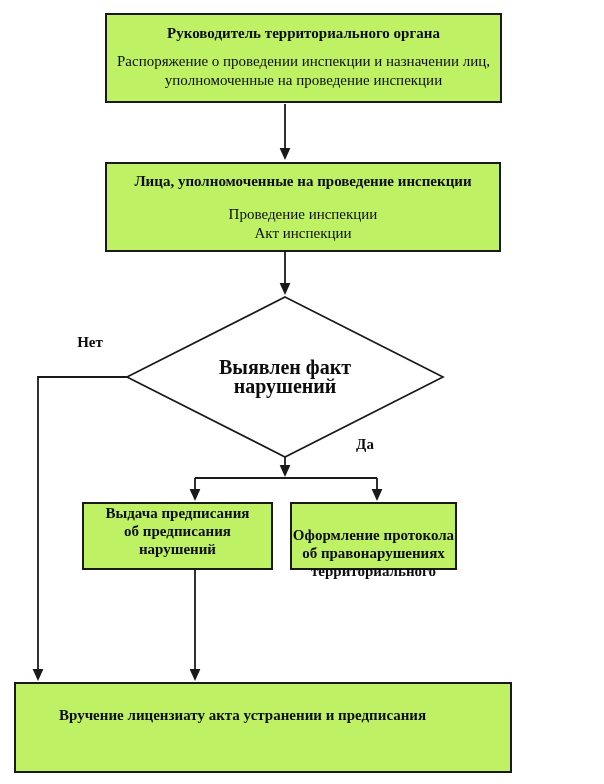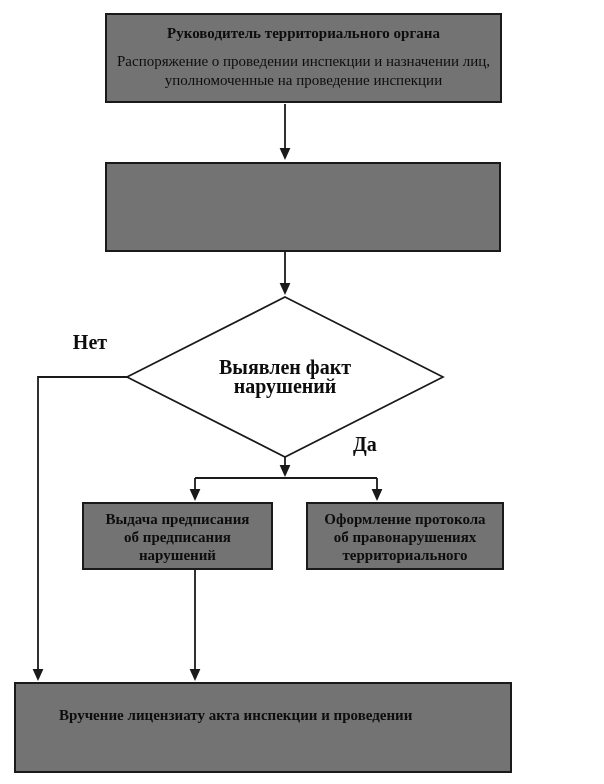--- a/index.html
+++ b/index.html
@@ -17,53 +17,53 @@
     background: #ffffff;
     overflow: hidden;
   }
   .connectors {
     position: absolute;
     left: 0; top: 0;
     width: 604px; height: 784px;
   }
   .box {
     position: absolute;
-    background: #737373;
+    background: #bef264;
     border: 2px solid #1a1a1a;
     text-align: center;
     font-size: 15px;
     line-height: 19px;
   }
   .box-title { font-weight: bold; }
   #top-box { left: 105px; top: 13px; width: 397px; height: 90px; padding-top: 9px; }
   #top-box .box-body { margin-top: 9px; text-align: center; }
   #inspectors-box { left: 105px; top: 162px; width: 396px; height: 90px; padding-top: 8px; }
   #inspectors-box .box-body { margin-top: 14px; }
-  #prescription-box { left: 82px; top: 502px; width: 191px; height: 68px; padding-top: 6px; font-weight: bold; line-height: 18px; }
-  #protocol-box { left: 306px; top: 502px; width: 198px; height: 68px; padding-top: 6px; font-weight: bold; line-height: 18px; }
+  #prescription-box { left: 82px; top: 502px; width: 191px; height: 68px; font-weight: bold; line-height: 18px; }
+  #protocol-box { left: 290px; top: 502px; width: 167px; height: 68px; padding-top: 22px; font-weight: bold; line-height: 18px; }
   #final-box {
     left: 14px; top: 682px; width: 498px; height: 91px;
     text-align: left;
     padding: 22px 8px 0 43px;
     font-weight: bold;
   }
   .diamond-label {
     position: absolute;
     left: 127px; top: 358px; width: 316px;
     text-align: center;
     font-weight: bold;
     font-size: 20px;
     line-height: 19px;
   }
   .edge-label {
     position: absolute;
     width: 44px;
     text-align: center;
     font-weight: bold;
-    font-size: 20px;
+    font-size: 15px;
     line-height: 17px;
   }
   #no-label { left: 68px; top: 334px; }
   #yes-label { left: 343px; top: 436px; }
   .cline { stroke: #1a1a1a; stroke-width: 1.8; fill: none; }
   .chead { fill: #1a1a1a; stroke: none; }
   .cshape { stroke: #1a1a1a; stroke-width: 1.7; fill: #ffffff; }
 </style>
 </head>
 <body>
@@ -97,20 +97,25 @@
 
   <div class="box" id="top-box">
     <div class="box-title">Руководитель территориального органа</div>
     <div class="box-body">
       <div>Распоряжение о проведении инспекции и назначении лиц,</div>
       <div>уполномоченные на проведение инспекции</div>
     </div>
   </div>
 
   <div class="box" id="inspectors-box">
+    <div class="box-title">Лица, уполномоченные на проведение инспекции</div>
+    <div class="box-body">
+      <div>Проведение инспекции</div>
+      <div>Акт инспекции</div>
+    </div>
   </div>
 
   <div class="diamond-label">
     <div>Выявлен факт</div>
     <div>нарушений</div>
   </div>
 
   <div class="edge-label" id="no-label">Нет</div>
   <div class="edge-label" id="yes-label">Да</div>
 
@@ -120,16 +125,16 @@
     <div>нарушений</div>
   </div>
 
   <div class="box" id="protocol-box">
     <div>Оформление протокола</div>
     <div>об правонарушениях</div>
     <div>территориального</div>
   </div>
 
   <div class="box" id="final-box">
-    <div>Вручение лицензиату акта инспекции и проведении</div>
+    <div>Вручение лицензиату акта устранении и предписания</div>
   </div>
 
 </div>
 
 </body></html>

